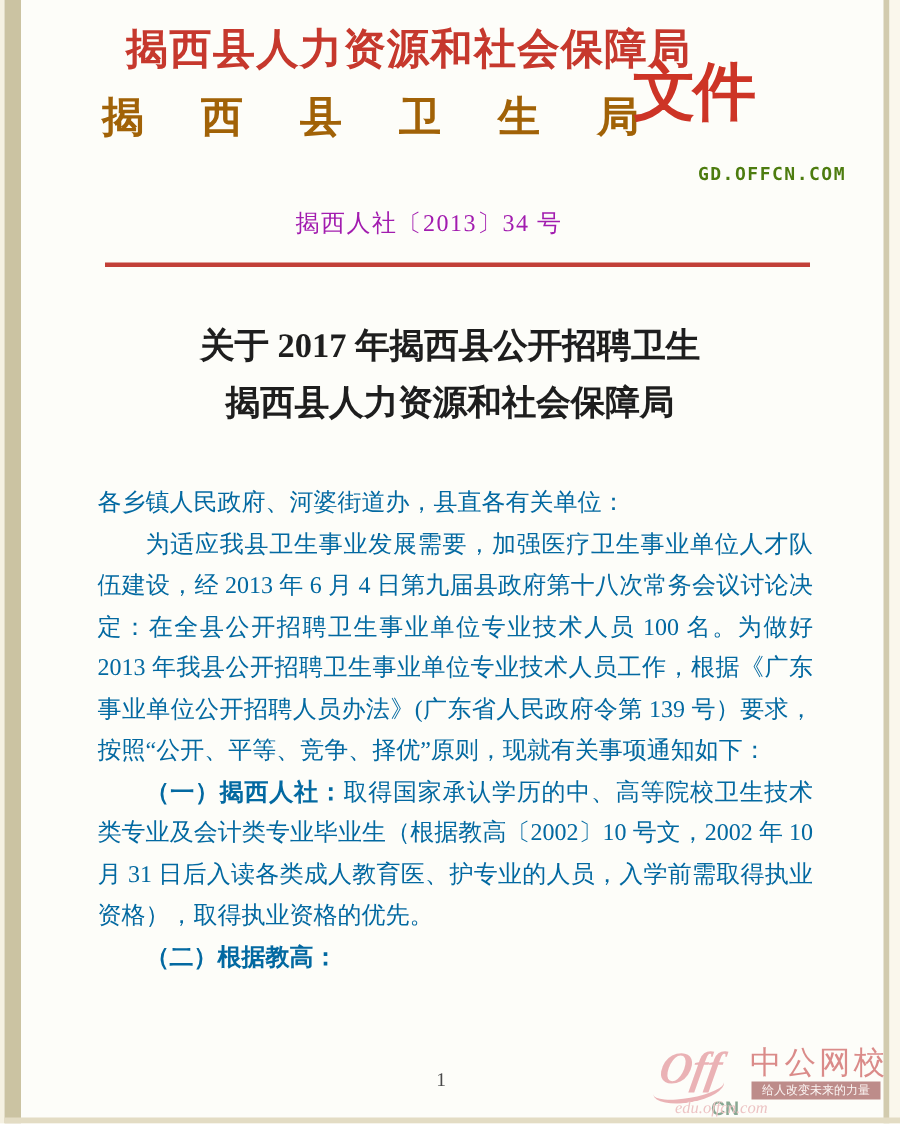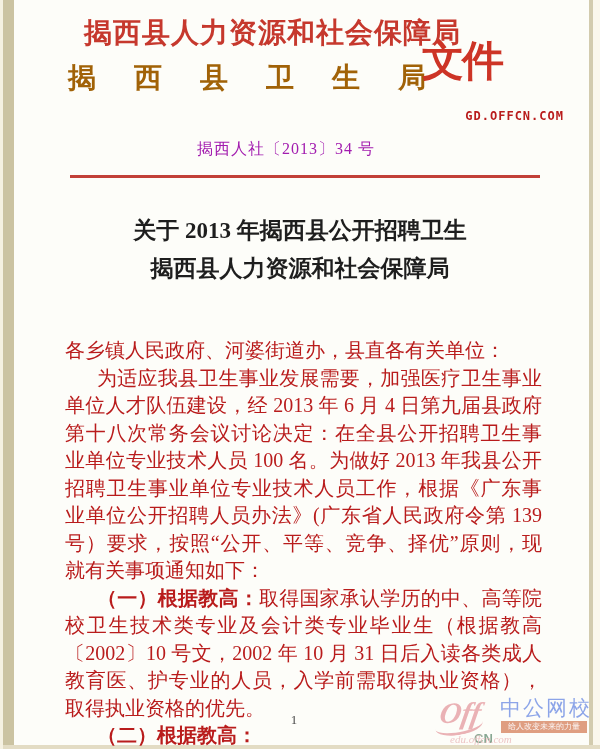--- a/index.html
+++ b/index.html
@@ -27,41 +27,41 @@
     font-weight:bold;font-size:28px;letter-spacing:5px;color:#a16207;white-space:nowrap;
   }
   .doctype{
     position:absolute;left:422px;top:33px;
     font-family:"Liberation Sans","DejaVu Sans",sans-serif;
     font-weight:bold;font-size:42px;color:#cd3426;letter-spacing:-2px;white-space:nowrap;text-align:center;
   }
   .sitemark{
     position:absolute;right:36px;top:109px;
     font-family:"DejaVu Sans Mono","Liberation Mono",monospace;
-    font-weight:bold;font-size:12px;letter-spacing:1px;color:#b91c1c;
+    font-weight:bold;font-size:12px;letter-spacing:1px;color:#4d7c0f;
   }
   .docnum{
     position:absolute;left:0;top:139px;width:572px;text-align:center;
     font-size:16px;color:#a21caf;letter-spacing:1px;
   }
   .rule{
     position:absolute;left:70px;top:175px;width:470px;height:3px;
     background:#c24038;border:none;margin:0;
   }
 
   
   .title{
     position:absolute;left:35px;top:212px;width:530px;text-align:center;
     font-weight:bold;font-size:23px;line-height:38px;color:#1e1e1e;
   }
 
   
   .bodytext{
-    position:absolute;left:65px;top:337px;width:477px;
-    font-size:20px;line-height:27.5px;color:#b91c1c;
+    position:absolute;left:65px;top:322px;width:477px;
+    font-size:16px;line-height:27.5px;color:#0369a1;
     text-align:justify;text-justify:inter-ideograph;
   }
   .bodytext p{margin:0;}
   .ind{text-indent:32px;}
   .b{font-weight:bold;}
 
   
   .pagenum{
     position:absolute;left:0;top:712px;width:588px;text-align:center;
     font-size:13px;color:#4a4a4a;
@@ -79,25 +79,25 @@
     border-bottom:3px solid #d96a74;border-radius:50%;transform:rotate(-10deg);
   }
   .wm-cn{
     position:absolute;left:36px;top:37px;
     font-family:"Liberation Sans",sans-serif;font-weight:bold;
     font-size:13px;color:#14532d;
   }
   .wm-brand{
     position:absolute;left:62px;top:0;
     font-family:"Liberation Sans",sans-serif;
-    font-size:21px;letter-spacing:2px;color:#1d4ed8;white-space:nowrap;
+    font-size:21px;letter-spacing:2px;color:#b91c1c;white-space:nowrap;
   }
   .wm-band{
     position:absolute;left:63px;top:27px;width:86px;height:12px;
-    background:#c2410c;color:#fbeff0;font-size:8px;line-height:12px;
+    background:#7f1d1d;color:#fbeff0;font-size:8px;line-height:12px;
     text-align:center;overflow:hidden;white-space:nowrap;
     font-family:"Liberation Sans",sans-serif;
   }
   .wm-url{
     position:absolute;left:12px;top:39px;
     font-family:"Liberation Serif",serif;font-style:italic;
     font-size:11px;color:#dd8b90;text-align:right;
   }
 </style>
 </head>
@@ -110,28 +110,28 @@
 <div class="border-bottom"></div>
 
 <div class="org1">揭西县人力资源和社会保障局</div>
 <div class="org2">揭　西　县　卫　生　局</div>
 <div class="doctype">文件</div>
 <div class="sitemark">GD.OFFCN.COM</div>
 <div class="docnum">揭西人社〔2013〕34 号</div>
 <div class="rule"></div>
 
 <div class="title">
-  <div>关于 2013 年揭西县公开招聘卫生</div>
+  <div>关于 2017 年揭西县公开招聘卫生</div>
   <div>揭西县人力资源和社会保障局</div>
 </div>
 
 <div class="bodytext">
   <p>各乡镇人民政府、河婆街道办，县直各有关单位：</p>
   <p class="ind">为适应我县卫生事业发展需要，加强医疗卫生事业单位人才队伍建设，经 2013 年 6 月 4 日第九届县政府第十八次常务会议讨论决定：在全县公开招聘卫生事业单位专业技术人员 100 名。为做好 2013 年我县公开招聘卫生事业单位专业技术人员工作，根据《广东事业单位公开招聘人员办法》(广东省人民政府令第 139 号）要求，按照“公开、平等、竞争、择优”原则，现就有关事项通知如下：</p>
-  <p class="ind"><span class="b">（一）根据教高：</span><span>取得国家承认学历的中、高等院校卫生技术类专业及会计类专业毕业生（根据教高〔2002〕10 号文，2002 年 10 月 31 日后入读各类成人教育医、护专业的人员，入学前需取得执业资格），取得执业资格的优先。</span></p>
+  <p class="ind"><span class="b">（一）揭西人社：</span><span>取得国家承认学历的中、高等院校卫生技术类专业及会计类专业毕业生（根据教高〔2002〕10 号文，2002 年 10 月 31 日后入读各类成人教育医、护专业的人员，入学前需取得执业资格），取得执业资格的优先。</span></p>
   <p class="ind b">（二）根据教高：</p>
 </div>
 
 <div class="pagenum">1</div>
 
 <div class="watermark">
   <span class="wm-off">Off</span>
   <span class="wm-swoosh"></span>
   <span class="wm-cn">CN</span>
   <span class="wm-brand">中公网校</span>

